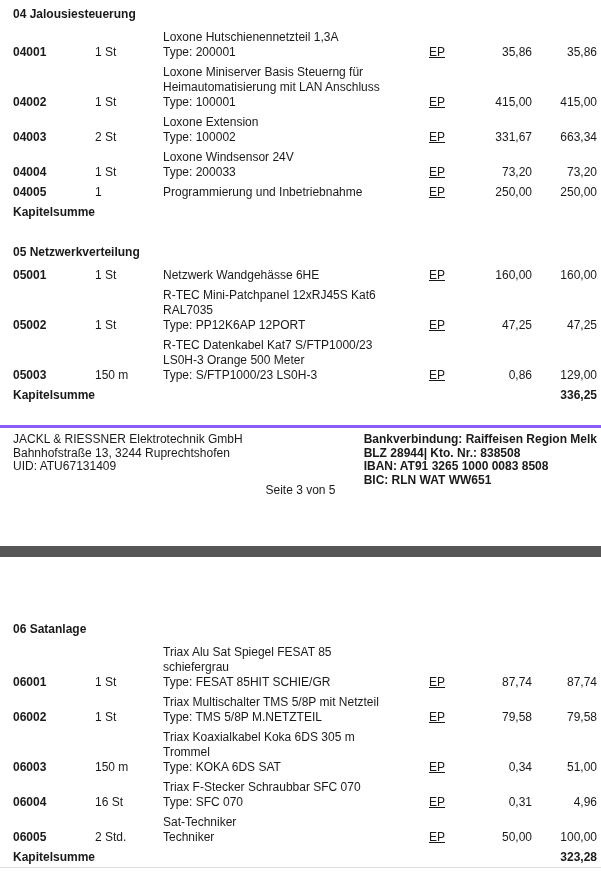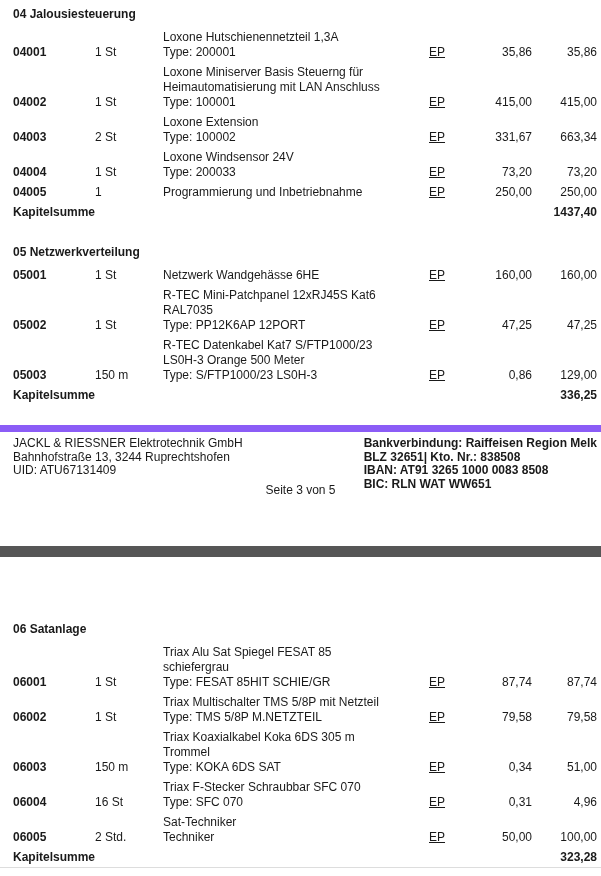--- a/index.html
+++ b/index.html
@@ -20,21 +20,21 @@
   .c-qty{width:68px;flex:none;}
   .c-desc{width:266px;flex:none;padding-right:6px;}
   .c-ep{width:30px;flex:none;text-decoration:underline;}
   .c-unit{width:73px;flex:none;text-align:right;}
   .c-total{width:65px;flex:none;text-align:right;}
   .sumrow{display:flex;font-weight:bold;margin-top:0;}
   .sum-label{flex:none;}
   .sum-value{flex:1;text-align:right;}
   .footer{
     position:absolute;left:0;top:425px;width:601px;
-    border-top:7px solid #8b5cf6;padding:5px 4px 0 13px;
+    border-top:3px solid #8b5cf6;padding:5px 4px 0 13px;
     line-height:13.5px;
   }
   .footer-cols{display:flex;justify-content:space-between;}
   .footer-left{text-align:left;}
   .footer-right{text-align:left;font-weight:bold;}
   .page-label{position:absolute;left:0;top:483px;width:601px;text-align:center;}
   .page-band{position:absolute;left:0;top:546px;width:601px;height:11px;background:#565656;}
   .bottom-rule{position:absolute;left:0;top:867px;width:601px;border-top:1px solid #dddddd;}
 </style>
 </head>
@@ -92,21 +92,20 @@
       <div class="c-qty">1</div>
       <div class="c-desc">
         <div class="desc-line">Programmierung und Inbetriebnahme</div>
       </div>
       <div class="c-ep">EP</div>
       <div class="c-unit">250,00</div>
       <div class="c-total">250,00</div>
     </div>
     <div class="sumrow">
       <div class="sum-label">Kapitelsumme</div>
-      <div class="sum-value">1437,40</div>
     </div>
   </div>
 <div class="section" id="section-1">
     <div class="sec-title">05 Netzwerkverteilung</div>
     <div class="row">
       <div class="c-pos">05001</div>
       <div class="c-qty">1 St</div>
       <div class="c-desc">
         <div class="desc-line">Netzwerk Wandgehässe 6HE</div>
       </div>
@@ -210,21 +209,21 @@
 
 <div class="footer">
   <div class="footer-cols">
     <div class="footer-left">
       <div>JACKL &amp; RIESSNER Elektrotechnik GmbH</div>
       <div>Bahnhofstraße 13, 3244 Ruprechtshofen</div>
       <div>UID: ATU67131409</div>
     </div>
     <div class="footer-right">
       <div>Bankverbindung: Raiffeisen Region Melk</div>
-      <div>BLZ 32651| Kto. Nr.: 838508</div>
+      <div>BLZ 28944| Kto. Nr.: 838508</div>
       <div>IBAN: AT91 3265 1000 0083 8508</div>
       <div>BIC: RLN WAT WW651</div>
     </div>
   </div>
 </div>
 <div class="page-label">Seite 3 von 5</div>
 
 <div class="page-band"></div>
 
 <div class="bottom-rule"></div>

